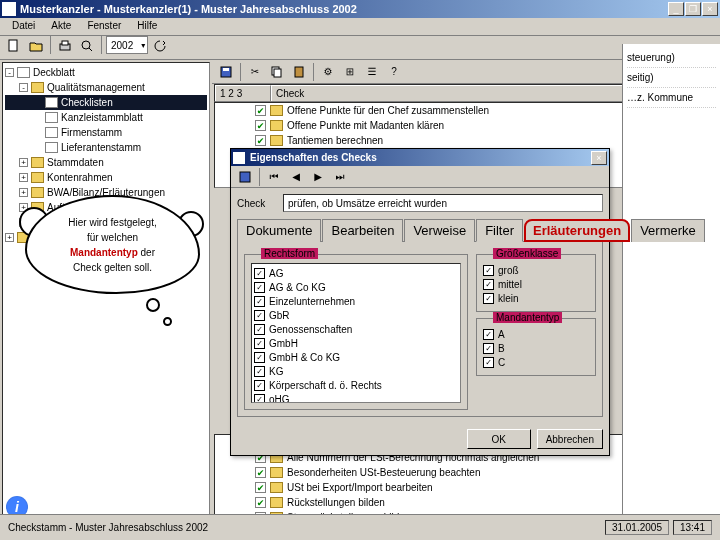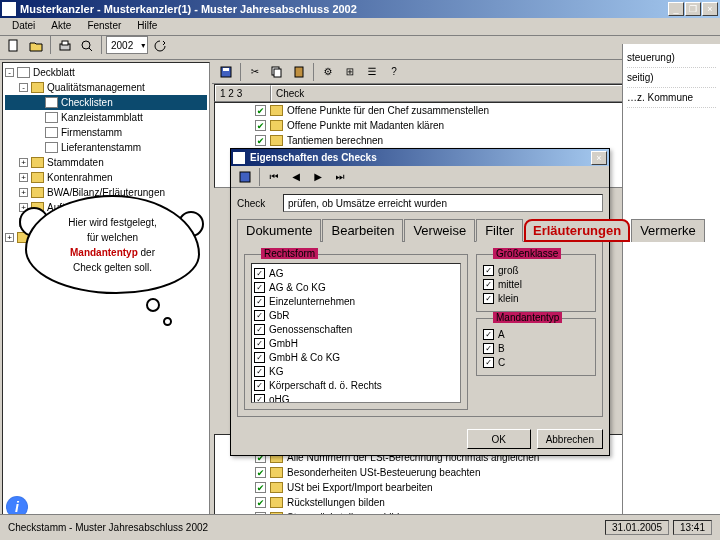--- a/index.html
+++ b/index.html
@@ -20,21 +20,21 @@
 .tcombo { height: 18px; border: 1px solid #808080; background: #fff; padding: 0 14px 0 4px; position: relative; display: flex; align-items: center; min-width: 40px; }
 .tcombo::after { content: "▾"; position: absolute; right: 2px; font-size: 8px; }
 
 .main { display: flex; height: 458px; }
 .tree { width: 208px; background: #fff; border: 1px inset #808080; overflow: auto; padding: 2px; margin: 2px; }
 .tnode { display: flex; align-items: center; height: 15px; }
 .texp { width: 9px; height: 9px; border: 1px solid #808080; text-align: center; line-height: 7px; font-size: 8px; margin-right: 3px; cursor: pointer; }
 .ticon { width: 13px; height: 11px; margin-right: 3px; }
 .folder { background: #f0d060; border: 1px solid #a08020; }
 .page { background: #fff; border: 1px solid #808080; }
-.tnode.sel { background: #0c4a6e; color: #fff; }
+.tnode.sel { background: #0f172a; color: #fff; }
 .i1 { padding-left: 14px; } .i2 { padding-left: 28px; }
 
 .content { flex: 1; background: #d4d0c8; position: relative; }
 .ctoolbar { height: 24px; display: flex; align-items: center; gap: 2px; padding: 0 4px; border-bottom: 1px solid #808080; }
 .chead { height: 18px; background: #d4d0c8; display: flex; border: 1px inset #808080; margin: 0 2px; }
 .chcell { border-right: 1px solid #808080; padding: 2px 4px; background: #d4d0c8; border-top: 1px solid #fff; border-left: 1px solid #fff; }
 .clist { background: #fff; border: 1px inset #808080; margin: 0 2px; overflow: auto; }
 .crow { display: flex; align-items: center; height: 15px; padding-left: 40px; }
 .chk { width: 11px; height: 11px; border: 1px solid #808080; background: #fff; margin-right: 4px; display: flex; align-items: center; justify-content: center; color: #080; font-size: 9px; }
 .rfolder { width: 13px; height: 11px; background: #f0d060; border: 1px solid #a08020; margin-right: 4px; }

